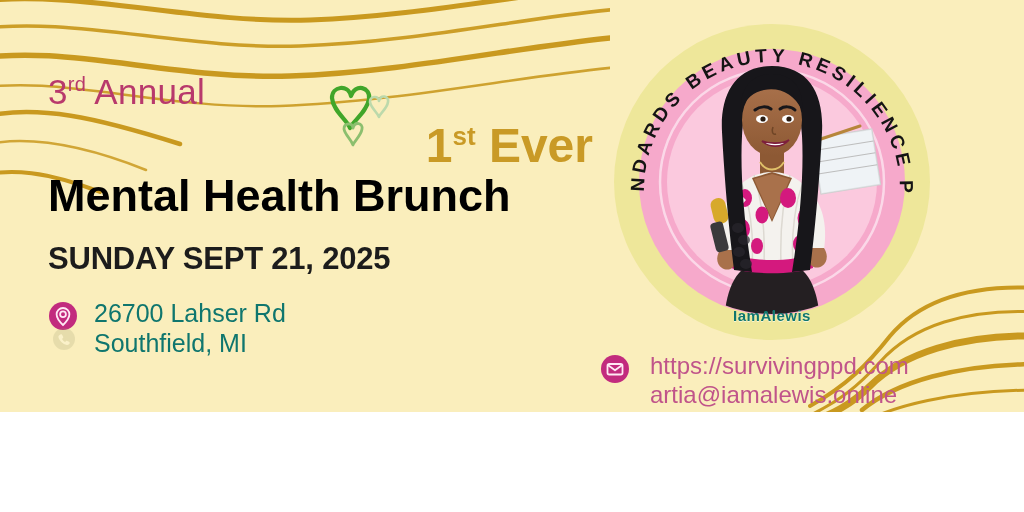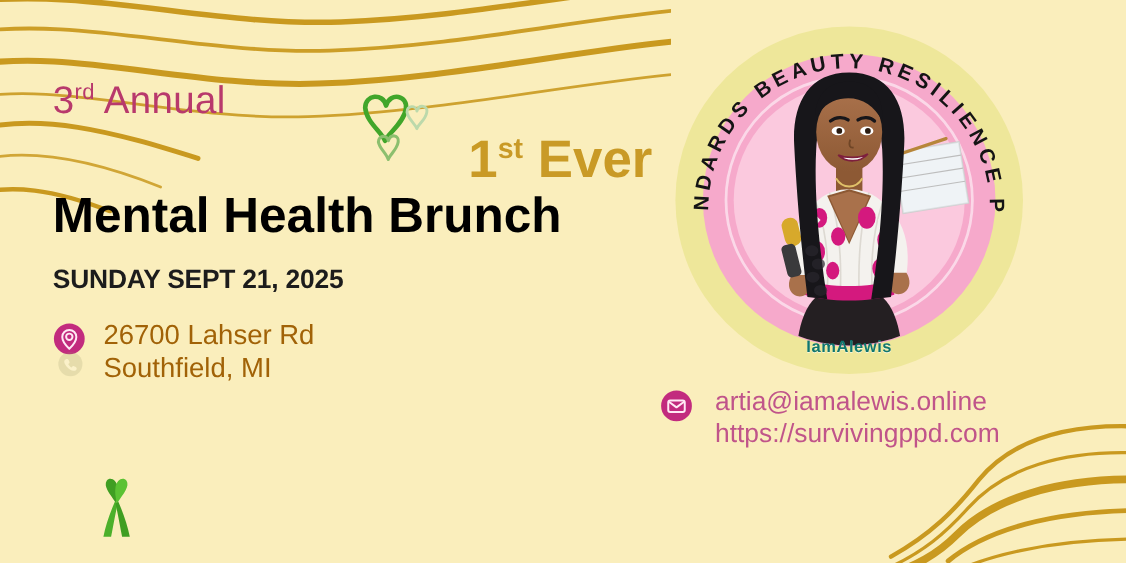--- a/index.html
+++ b/index.html
@@ -9,21 +9,21 @@
   body {
     width: 1024px;
     height: 512px;
     overflow: hidden;
     font-family: "Liberation Sans", sans-serif;
   }
 
   #flyer {
     position: relative;
     width: 1024px;
-    height: 512px;
+    height: 412px;
     background: #faeebc;
     overflow: hidden;
   }
 
   
   .corner-waves {
     position: absolute;
     pointer-events: none;
   }
   #waves-top-left {
@@ -75,39 +75,39 @@
   #brunch-line {
     font-size: 45px;
     font-weight: bold;
     color: #000000;
     line-height: 1.12;
     margin: 0 0 20px 0;
     white-space: nowrap;
   }
 
   .date-line {
-    font-size: 24px;
+    font-size: 31px;
     font-weight: bold;
     color: #1c1c1c;
     line-height: 1.16;
     letter-spacing: -0.2px;
     white-space: nowrap;
   }
   #date-block {
     margin-bottom: 22px;
   }
 
   
   #address-block {
     position: relative;
     padding-left: 46px;
   }
   .addr-line {
     font-size: 25px;
-    color: #a16207;
+    color: #0f766e;
     line-height: 1.18;
     white-space: nowrap;
   }
   #pin-icon {
     position: absolute;
     left: 0;
     top: 2px;
     width: 30px;
     height: 30px;
   }
@@ -362,22 +362,22 @@
     </svg>
     <div id="logo-handle">IamAlewis</div>
   </div>
 
   <div id="contact-block">
     <svg id="mail-icon" viewBox="0 0 30 30">
       <circle cx="15" cy="15" r="14" fill="#c22b7e"></circle>
       <rect x="7.5" y="10" width="15" height="10.5" rx="1.8" fill="none" stroke="#ffe9f4" stroke-width="1.8"></rect>
       <path d="M7.8,11 L15,16.3 L22.2,11" fill="none" stroke="#ffe9f4" stroke-width="1.8" stroke-linejoin="round"></path>
     </svg>
+    <div class="contact-line">https://survivingppd.com</div>
     <div class="contact-line">artia@iamalewis.online</div>
-    <div class="contact-line">https://survivingppd.com</div>
   </div>
 
   <div id="footer">
     <svg id="ribbon-icon" viewBox="0 0 40 58">
       <path d="M20,26 C13,16 8,10 11,5 C14,1 20,4 21,11 C22,18 20,22 20,26 Z" fill="#3f9e22"></path>
       <path d="M20,26 C27,16 32,10 29,5 C26,1 20,4 19,11 C18,18 20,22 20,26 Z" fill="#5bc233"></path>
       <path d="M18.5,24 C14,34 10,46 8,56 L15,56 C17,46 19,34 21,26 Z" fill="#4cb02b"></path>
       <path d="M21.5,24 C26,34 30,46 32,56 L25,56 C23,46 21,34 19,26 Z" fill="#3f9e22"></path>
     </svg>
   </div>

